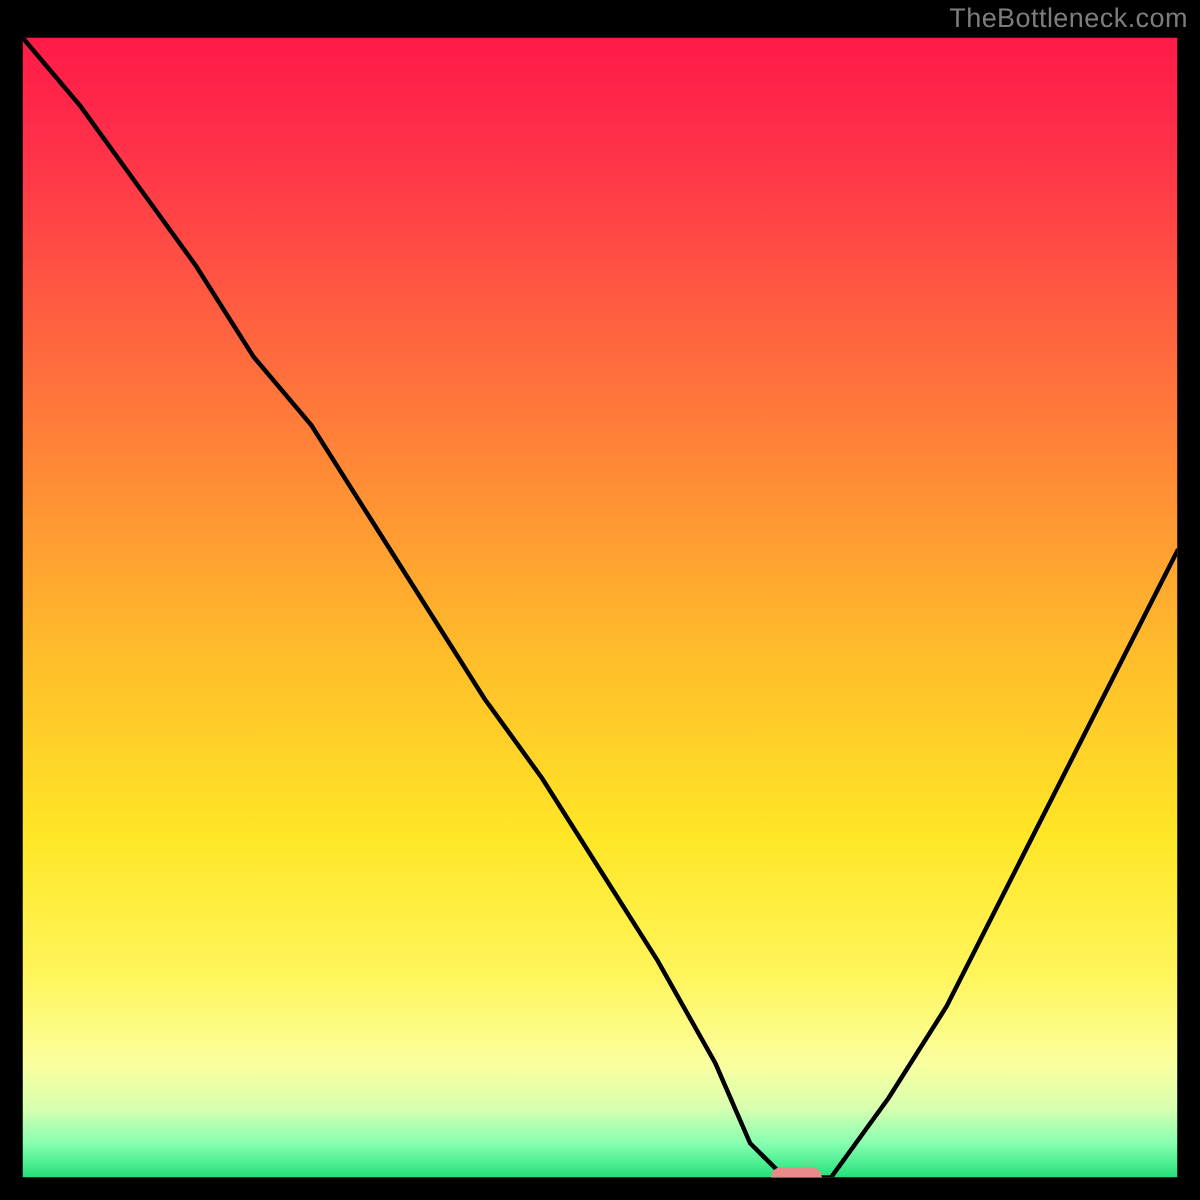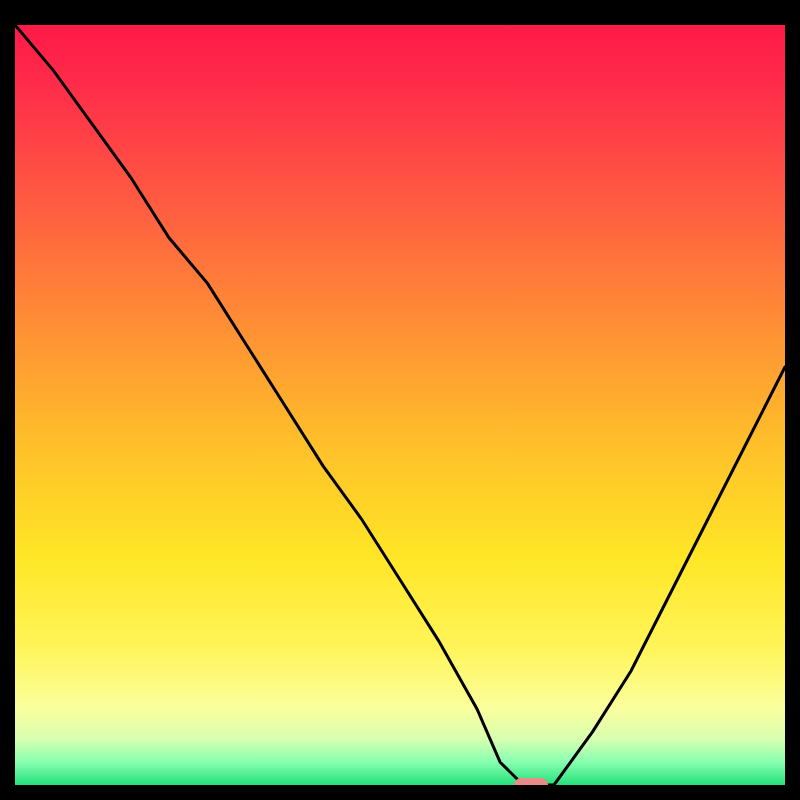--- a/index.html
+++ b/index.html
@@ -19,20 +19,21 @@
       #87ffb0 97%,
       #24e07a 100%);}
   .curve{position:absolute;left:0;top:0;width:100%;height:100%}
   .marker{position:absolute;width:34px;height:14px;border-radius:7px;background:#e98b88;transform:translate(-50%,-50%)}
   .watermark{position:absolute;right:8px;top:2px;color:#7d7d7d;font-size:18px;font-weight:500;letter-spacing:0.3px}
 </style>
 </head>
 <body>
 
 <div class="frame">
+  <div class="watermark">TheBottleneck.com</div>
   <div class="plot">
     <div class="gradient"></div>
     <svg class="curve" viewBox="0 0 770 760" preserveAspectRatio="none">
       <path id="curve-path" fill="none" stroke="#000" stroke-width="3" stroke-linecap="round" d="M0.0 0.0 L38.5 45.6 L77.0 98.8 L115.5 152.0 L154.0 212.8 L192.5 258.4 L231.0 319.2 L269.5 380.0 L308.0 440.8 L346.5 494.0 L385.0 554.8 L423.5 615.6 L462.0 684.0 L485.1 737.2 L508.2 760.0 L539.0 760.0 L577.5 706.8 L616.0 646.0 L654.5 570.0 L693.0 494.0 L731.5 418.0 L770.0 342.0 "></path>
     </svg>
     <div id="marker" class="marker" style="left: 515.9px; top: 760px;"></div>
   </div>
 </div>
 
 </body></html>

